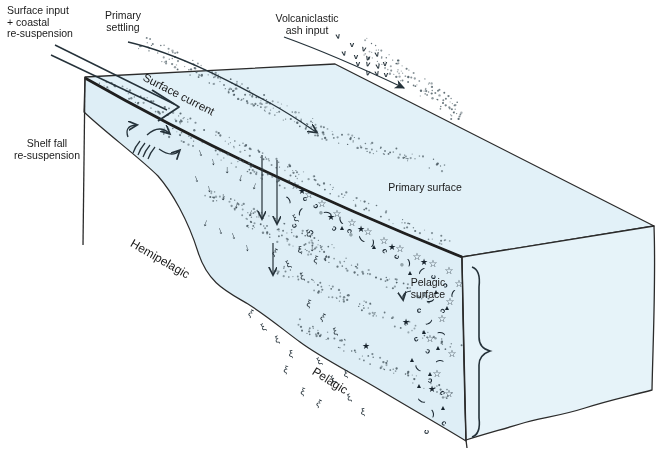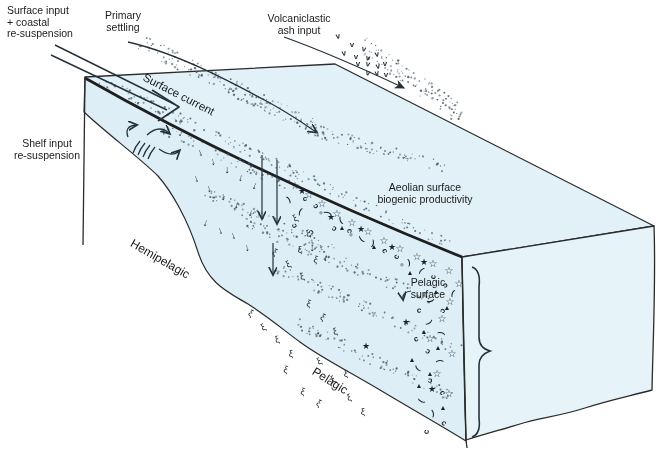--- a/index.html
+++ b/index.html
@@ -6,21 +6,21 @@
   #stage{position:relative;width:664px;height:450px;background:#ffffff;overflow:hidden;
          font-family:"Liberation Sans","DejaVu Sans",sans-serif;color:#1a1a1a;}
   #blockart{position:absolute;left:0;top:0;z-index:1;}
   #scatter-layer{position:absolute;left:0;top:0;width:664px;height:450px;z-index:2;pointer-events:none;}
   .lbl{position:absolute;z-index:3;font-size:10.5px;line-height:11.5px;color:#1a1a1a;white-space:nowrap;}
   .lbl span{display:block;}
   .ctr{text-align:center;}
   .rot{transform-origin:left top;}
   #lbl-fluvial{left:7px;top:5px;text-align:left;}
   #lbl-aeolian{left:94px;top:10px;width:58px;}
-  #lbl-volcaniclastic{left:256px;top:13px;width:86px;}
+  #lbl-volcaniclastic{left:264px;top:13px;width:86px;}
   #lbl-surface-current{left:146px;top:72px;font-size:11.5px;transform:rotate(27deg);}
   #lbl-shelf-edge{left:8px;top:138px;width:78px;}
   #lbl-primary{left:368px;top:182px;width:114px;}
   #lbl-suspension{left:196px;top:230px;text-align:left;}
   #lbl-hemipelagic{left:134px;top:238px;font-size:12px;transform:rotate(30deg);}
   #lbl-pelagic-settling{left:400px;top:277px;width:56px;}
   #lbl-pelagic{left:316px;top:366px;font-size:12px;transform:rotate(32deg);}
   #lbl-process{left:494px;top:334px;width:96px;}
   .pt{position:absolute;transform:translate(-50%,-50%);pointer-events:none;}
   .p-star{font-size:10px;color:#16222c;}
@@ -1132,26 +1132,25 @@
   <div class="lbl ctr" id="lbl-aeolian">
     <span>Primary</span>
     <span>settling</span>
   </div>
   <div class="lbl ctr" id="lbl-volcaniclastic">
     <span>Volcaniclastic</span>
     <span>ash input</span>
   </div>
   <div class="lbl rot" id="lbl-surface-current">Surface current</div>
   <div class="lbl ctr" id="lbl-shelf-edge">
-    <span>Shelf input</span>
+    <span>Shelf fall</span>
     <span>re-suspension</span>
   </div>
   <div class="lbl ctr" id="lbl-primary">
-    <span>Aeolian surface</span>
-    <span>biogenic productivity</span>
+    <span>Primary surface</span>
   </div>
   <div class="lbl rot" id="lbl-hemipelagic">Hemipelagic</div>
   <div class="lbl ctr" id="lbl-pelagic-settling">
     <span>Pelagic</span>
     <span>surface</span>
   </div>
   <div class="lbl rot" id="lbl-pelagic">Pelagic</div>
 </div>
 
 </body></html>

